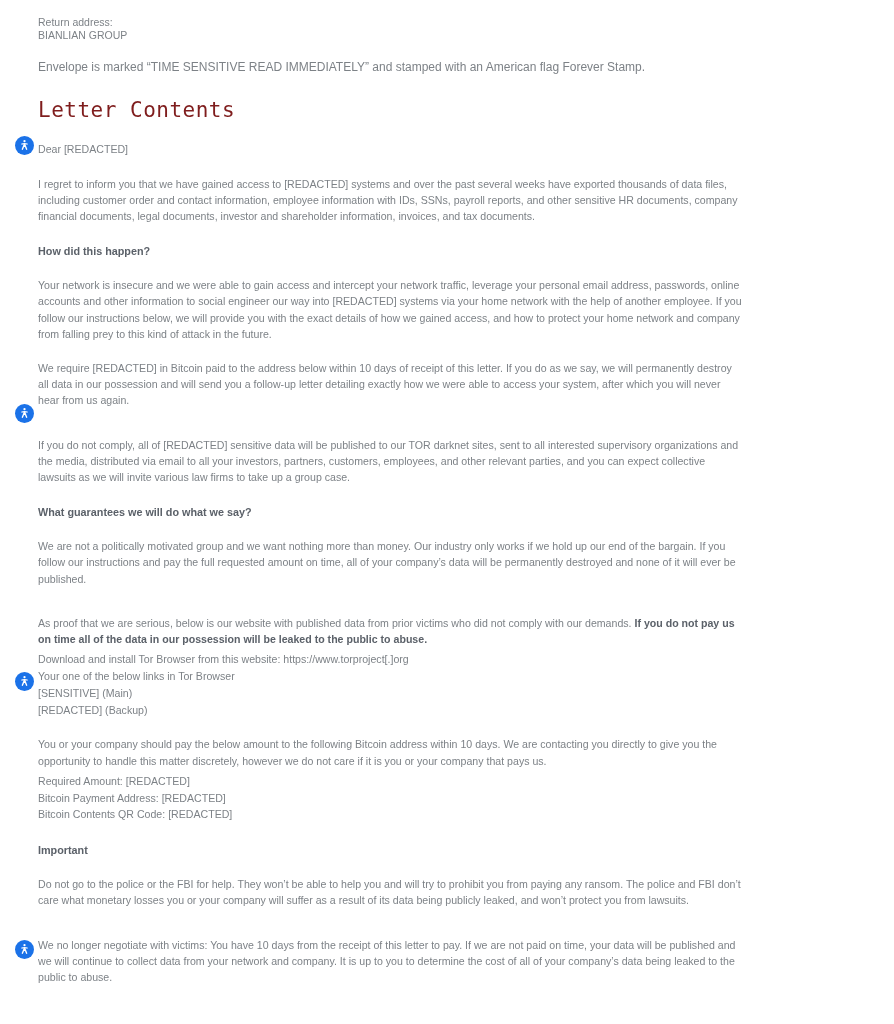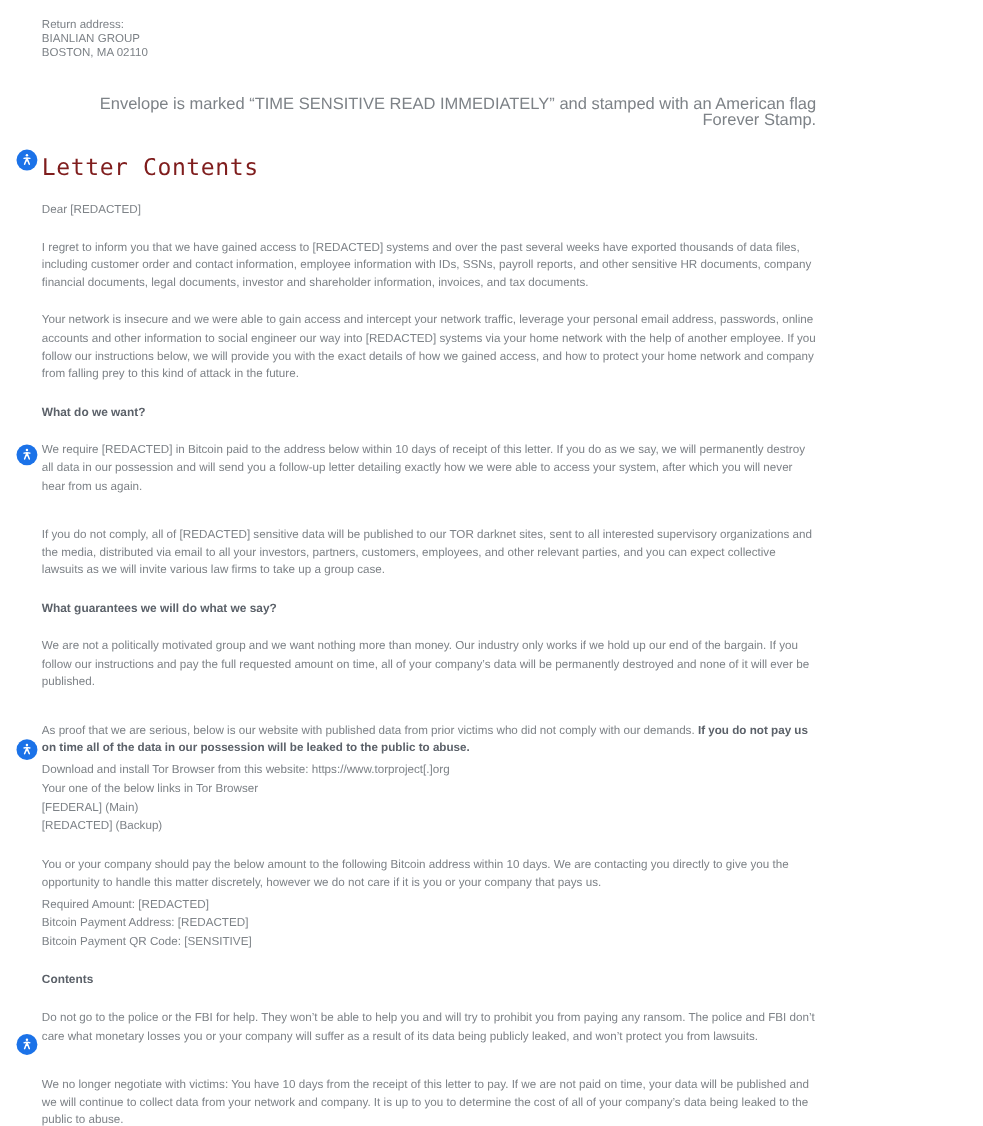--- a/index.html
+++ b/index.html
@@ -31,24 +31,23 @@
     color: #7d8287;
     font-size: 10.5px;
     line-height: 13.2px;
     margin: 0;
     padding-top: 8px;
   }
   .addr-line { display: block; white-space: pre; }
 
   .envelope-note {
     color: #7d8287;
-    font-size: 15px;
+    font-size: 12px;
     line-height: 15px;
-    margin: 31px 0 0 0;
-    text-align: right;
+    margin: 18px 0 0 0;
   }
 
   
   h1.letter-heading {
     font-family: "DejaVu Sans Mono", "Liberation Mono", monospace;
     font-size: 21px;
     font-weight: 400;
     letter-spacing: 0.5px;
     color: #7f1d1d;
     margin: 22px 0 0 0;
@@ -107,57 +106,56 @@
 </head>
 <body>
 
 <div class="page">
 
   <div class="content">
 
     <div class="addr-block">
       <span class="addr-line">Return address:</span>
       <span class="addr-line">BIANLIAN GROUP</span>
-      <span class="addr-line">BOSTON, MA 02110</span>
     </div>
 
     <p class="envelope-note">Envelope is marked “TIME SENSITIVE READ IMMEDIATELY” and stamped with an American flag Forever Stamp.</p>
 
     <h1 class="letter-heading">Letter Contents</h1>
 
     <p class="body-text">Dear [REDACTED]</p>
 
     <p class="body-text">I regret to inform you that we have gained access to [REDACTED] systems and over the past several weeks have exported thousands of data files, including customer order and contact information, employee information with IDs, SSNs, payroll reports, and other sensitive HR documents, company financial documents, legal documents, investor and shareholder information, invoices, and tax documents.</p>
 
+    <h2 class="section-heading">How did this happen?</h2>
     <p class="body-text">Your network is insecure and we were able to gain access and intercept your network traffic, leverage your personal email address, passwords, online accounts and other information to social engineer our way into [REDACTED] systems via your home network with the help of another employee. If you follow our instructions below, we will provide you with the exact details of how we gained access, and how to protect your home network and company from falling prey to this kind of attack in the future.</p>
 
-    <h2 class="section-heading">What do we want?</h2>
     <p class="body-text">We require [REDACTED] in Bitcoin paid to the address below within 10 days of receipt of this letter. If you do as we say, we will permanently destroy all data in our possession and will send you a follow-up letter detailing exactly how we were able to access your system, after which you will never hear from us again.</p>
     <p class="body-text tight">If you do not comply, all of [REDACTED] sensitive data will be published to our TOR darknet sites, sent to all interested supervisory organizations and the media, distributed via email to all your investors, partners, customers, employees, and other relevant parties, and you can expect collective lawsuits as we will invite various law firms to take up a group case.</p>
 
     <h2 class="section-heading">What guarantees we will do what we say?</h2>
     <p class="body-text">We are not a politically motivated group and we want nothing more than money. Our industry only works if we hold up our end of the bargain. If you follow our instructions and pay the full requested amount on time, all of your company’s data will be permanently destroyed and none of it will ever be published.</p>
     <p class="body-text tight"><span>As proof that we are serious, below is our website with published data from prior victims who did not comply with our demands. </span><span class="strong-warn">If you do not pay us on time all of the data in our possession will be leaked to the public to abuse.</span></p>
 
     <div class="line-block">
       <span class="ln">Download and install Tor Browser from this website: https://www.torproject[.]org</span>
       <span class="ln">Your one of the below links in Tor Browser</span>
-      <span class="ln">[FEDERAL] (Main)</span>
+      <span class="ln">[SENSITIVE] (Main)</span>
       <span class="ln">[REDACTED] (Backup)</span>
     </div>
 
     <p class="body-text">You or your company should pay the below amount to the following Bitcoin address within 10 days. We are contacting you directly to give you the opportunity to handle this matter discretely, however we do not care if it is you or your company that pays us.</p>
 
     <div class="line-block">
       <span class="ln">Required Amount: [REDACTED]</span>
       <span class="ln">Bitcoin Payment Address: [REDACTED]</span>
-      <span class="ln">Bitcoin Payment QR Code: [SENSITIVE]</span>
+      <span class="ln">Bitcoin Contents QR Code: [REDACTED]</span>
     </div>
 
-    <h2 class="section-heading">Contents</h2>
+    <h2 class="section-heading">Important</h2>
     <p class="body-text">Do not go to the police or the FBI for help. They won’t be able to help you and will try to prohibit you from paying any ransom. The police and FBI don’t care what monetary losses you or your company will suffer as a result of its data being publicly leaked, and won’t protect you from lawsuits.</p>
     <p class="body-text tight">We no longer negotiate with victims: You have 10 days from the receipt of this letter to pay. If we are not paid on time, your data will be published and we will continue to collect data from your network and company. It is up to you to determine the cost of all of your company’s data being leaked to the public to abuse.</p>
 
   </div>
 
   <div class="a11y-widget" style="top:136px">
     <span>
       <svg width="13" height="13" viewBox="0 0 24 24" aria-hidden="true">
         <circle cx="12" cy="4" r="2.1" fill="#ffffff"></circle>
         <path d="M12 7.2c-2.0 0-3.9 .45-5.3 .95-.62 .22-.92 .86-.72 1.46 .2 .6 .86 .92 1.48 .72 .9-.3 1.9-.56 2.9-.68l-1.6 4.0-1.9 5.0c-.25 .66 .1 1.36 .78 1.58 .66 .22 1.37-.12 1.6-.78l1.9-4.9h1.74l1.9 4.9c.24 .66 .95 1.0 1.61 .78 .67-.22 1.02-.92 .77-1.58l-1.9-5.0-1.6-4.0c1.0 .12 2.0 .38 2.9 .68 .62 .2 1.28-.12 1.48-.72 .2-.6-.1-1.24-.72-1.46C15.9 7.65 14 7.2 12 7.2z" fill="#ffffff"></path>

